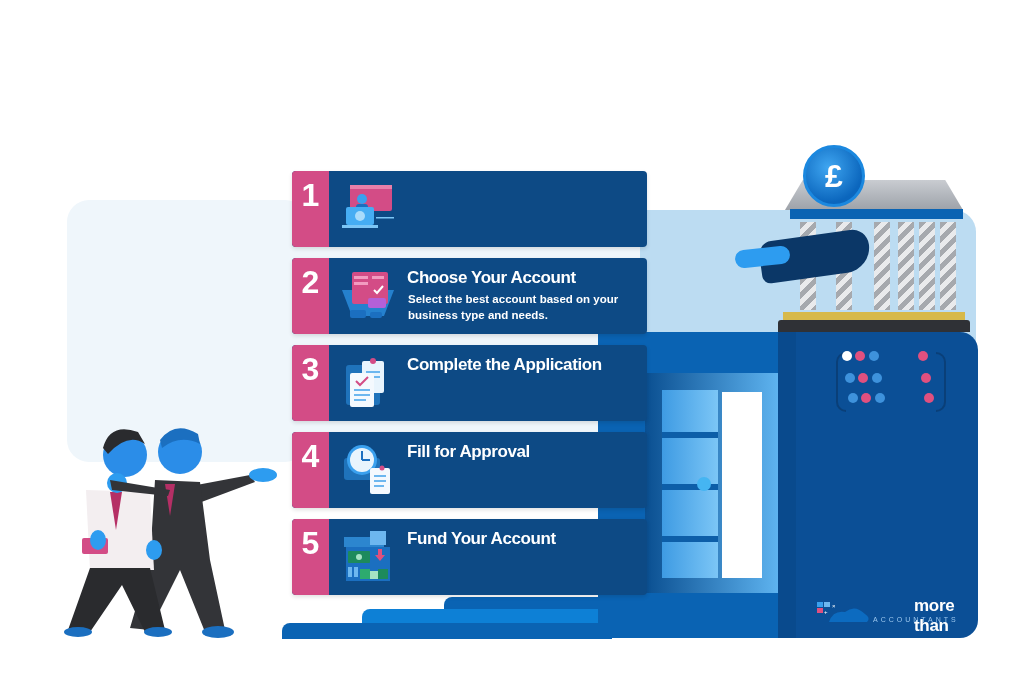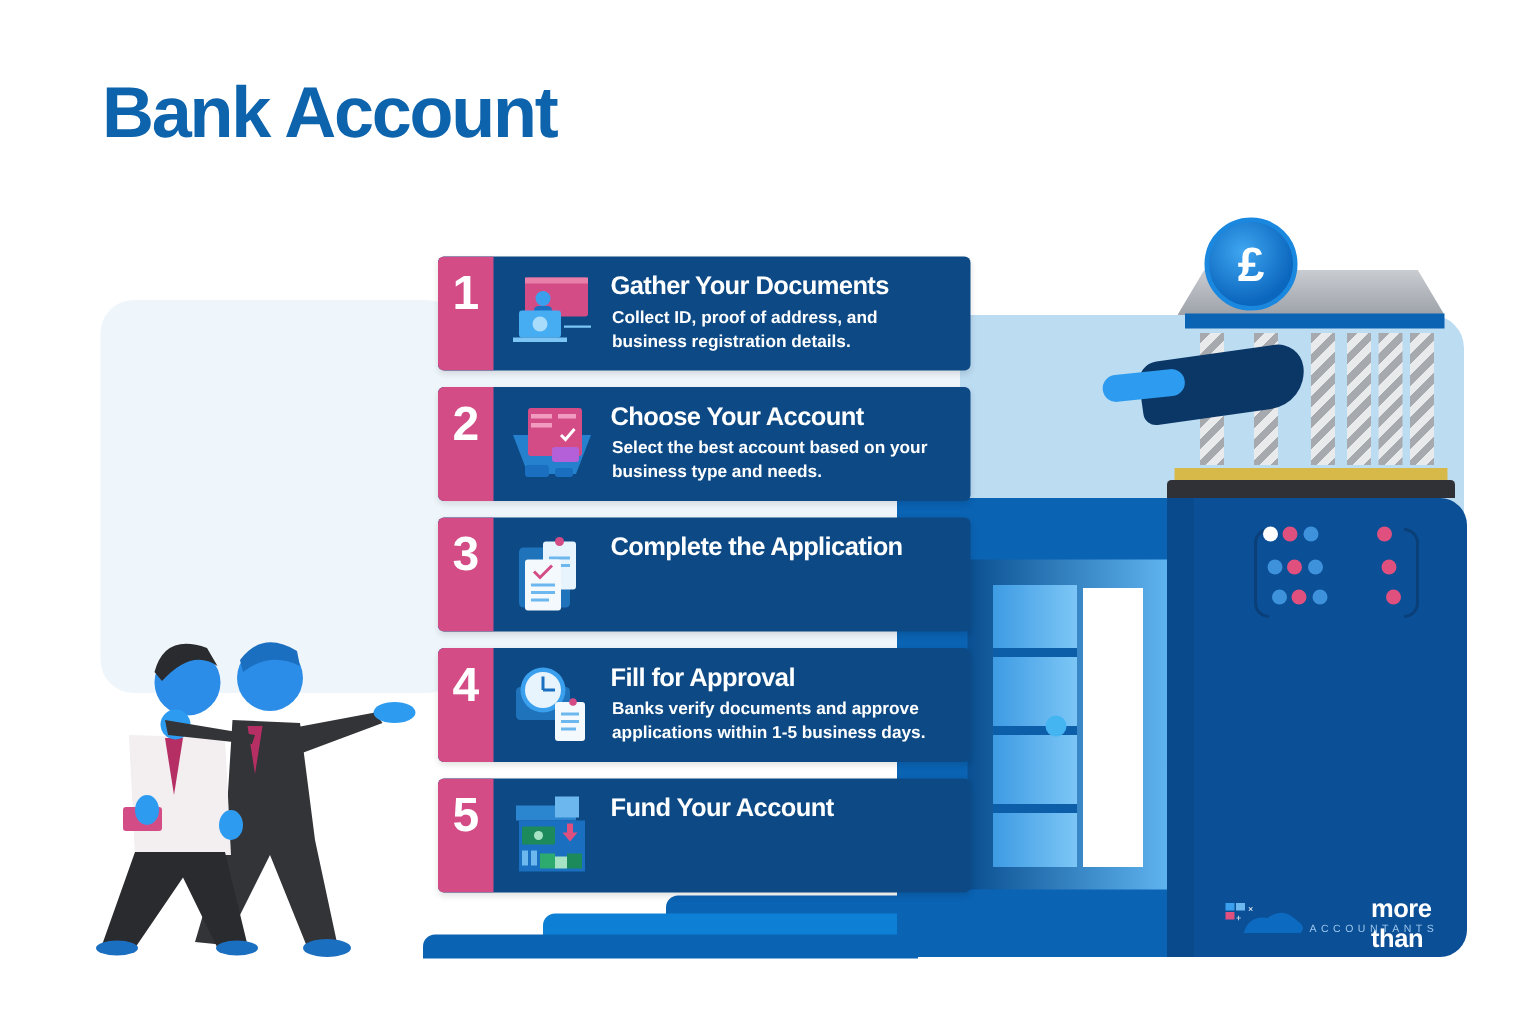--- a/index.html
+++ b/index.html
@@ -113,21 +113,20 @@
 
     
     .logo { position: absolute; left: 815px; top: 596px; width: 160px; height: 32px; }
     .logo-main { position: absolute; left: 57px; top: 0; color: #ffffff; font-weight: 700; font-size: 17px; letter-spacing: -0.3px; margin-left: 42px; }
     .logo-sub { position: absolute; left: 58px; top: 20px; color: #9cc7ee; font-size: 7px; letter-spacing: 3px; }
   </style>
 </head>
 <body>
 
 <div class="title">
-  <div>Bank Account</div>
 </div>
 
 <div class="bg-panel-left"></div>
 <div class="bg-panel-mid"></div>
 <div class="bg-panel-right"></div>
 
 <div class="stairs">
   <div class="step" style="left:444px; top:597px; width:200px; height:14px; background:#0a63b3;"></div>
   <div class="step" style="left:362px; top:609px; width:250px; height:15px; background:#0d80d6;"></div>
   <div class="step" style="left:282px; top:623px; width:330px; height:16px; background:#0a63b3;"></div>
@@ -189,22 +188,20 @@
       <rect x="10" y="4" width="42" height="26" rx="2" fill="#d34c86"></rect>
       <rect x="10" y="4" width="42" height="4" fill="#e87fa9"></rect>
       <circle cx="22" cy="18" r="5" fill="#3aa0ee"></circle>
       <rect x="16" y="23" width="12" height="6" rx="3" fill="#1b6fc0"></rect>
       <rect x="6" y="26" width="28" height="18" rx="2" fill="#46adf3"></rect>
       <circle cx="20" cy="35" r="5" fill="#a9dcfb"></circle>
       <rect x="2" y="44" width="36" height="3" fill="#7cc6f6"></rect>
       <rect x="36" y="36" width="18" height="1.5" fill="#7cc6f6"></rect>
     </svg>
   </div>
-  <div class="step-title">Gather Your Documents</div>
-  <div class="step-desc">Collect ID, proof of address, and business registration details.</div>
 </div>
 
 <div class="step-card" style="top:258px;">
   <div class="step-num">2</div>
   <div class="step-icon">
     <svg width="56" height="56" viewBox="0 0 56 56">
       <polygon points="2,22 54,22 44,48 12,48" fill="#2c8fe0" opacity="0.8"></polygon>
       <rect x="12" y="4" width="36" height="32" rx="2" fill="#d34c86"></rect>
       <rect x="14" y="8" width="14" height="3" fill="#f29bc0"></rect>
       <rect x="14" y="14" width="14" height="3" fill="#f29bc0"></rect>
@@ -248,21 +245,20 @@
       <line x1="22" y1="18" x2="22" y2="9" stroke="#1b6fc0" stroke-width="2"></line>
       <line x1="22" y1="18" x2="30" y2="18" stroke="#1b6fc0" stroke-width="2"></line>
       <rect x="30" y="26" width="20" height="26" rx="2" fill="#f4f9fe"></rect>
       <circle cx="42" cy="26" r="2.5" fill="#d34c86"></circle>
       <rect x="34" y="33" width="12" height="2" fill="#6db7ef"></rect>
       <rect x="34" y="38" width="12" height="2" fill="#6db7ef"></rect>
       <rect x="34" y="43" width="10" height="2" fill="#6db7ef"></rect>
     </svg>
   </div>
   <div class="step-title">Fill for Approval</div>
-  <div class="step-desc">Banks verify documents and approve applications within 1-5 business days.</div>
 </div>
 
 <div class="step-card" style="top:519px;">
   <div class="step-num">5</div>
   <div class="step-icon">
     <svg width="56" height="56" viewBox="0 0 56 56">
       <rect x="4" y="8" width="40" height="10" fill="#3aa0ee" opacity="0.7"></rect>
       <rect x="30" y="2" width="16" height="14" fill="#6db7ef"></rect>
       <rect x="6" y="18" width="44" height="34" fill="#1b6fc0"></rect>
       <rect x="8" y="22" width="22" height="12" rx="1" fill="#1d8a5c"></rect>

